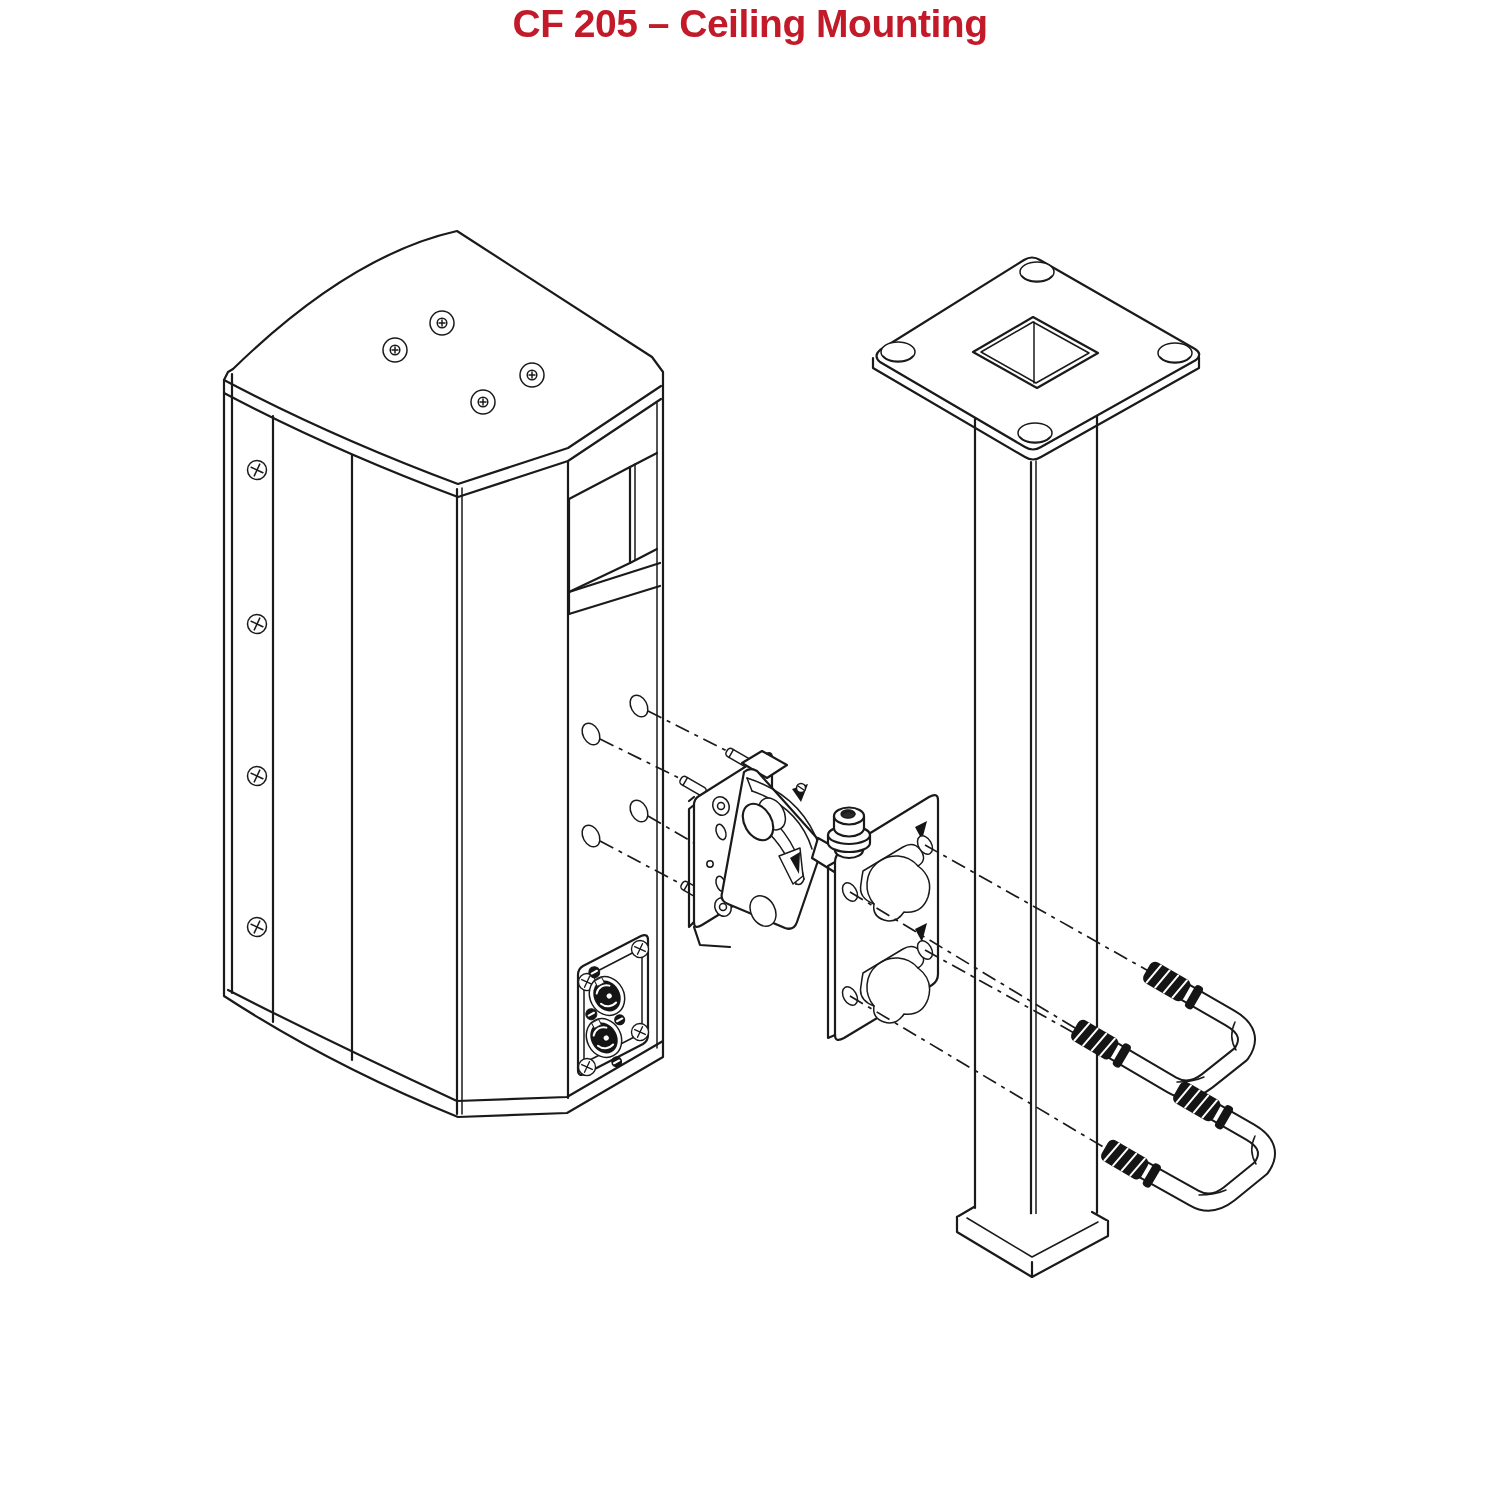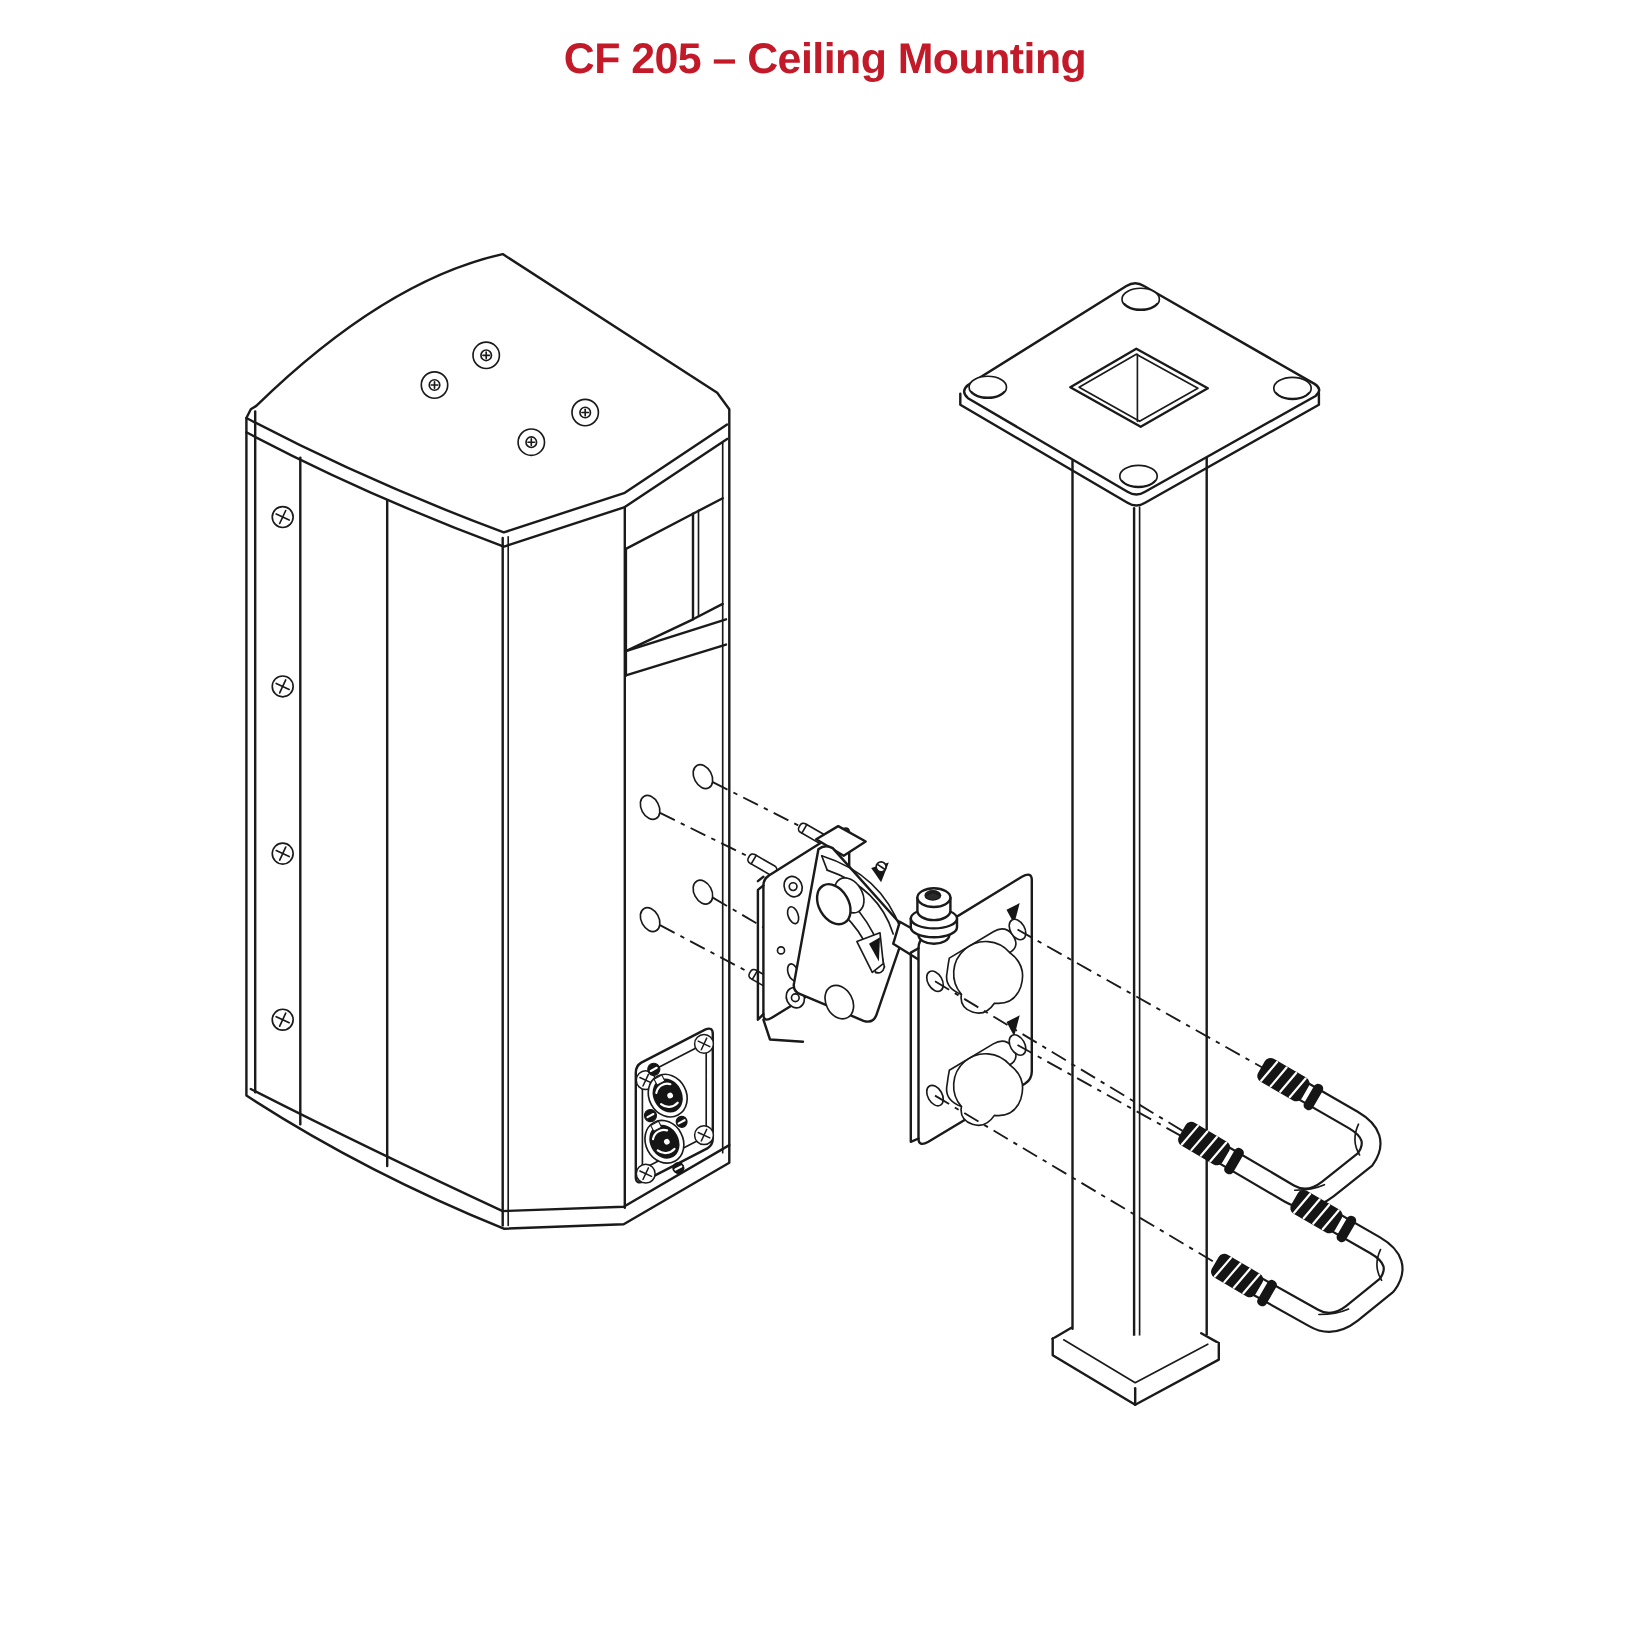--- a/index.html
+++ b/index.html
@@ -4,21 +4,21 @@
 <style>
   :root{
     --line:#1a1a1a;
   }
   html,body{margin:0;padding:0;background:#ffffff;}
   body{
     width:1500px;height:1500px;position:relative;overflow:hidden;
     font-family:"Liberation Sans", sans-serif;
   }
   .title{
-    position:absolute;top:32px;left:0;width:1500px;
+    position:absolute;top:2px;left:0;width:1500px;
     text-align:center;
     font-size:39px;font-weight:bold;letter-spacing:-0.5px;
   }
   svg{position:absolute;top:0;left:0;}
   
   .ln{fill:none;stroke:var(--line);stroke-width:2.2;stroke-linejoin:round;stroke-linecap:round;}
   .fw{fill:#ffffff;stroke:var(--line);stroke-width:2.2;stroke-linejoin:round;stroke-linecap:round;}
   .thin{fill:none;stroke:var(--line);stroke-width:1.5;stroke-linejoin:round;stroke-linecap:round;}
   .fwthin{fill:#ffffff;stroke:var(--line);stroke-width:1.5;stroke-linejoin:round;}
   .dash{fill:none;stroke:var(--line);stroke-width:1.7;stroke-dasharray:15 6 4 6;stroke-linecap:butt;}

